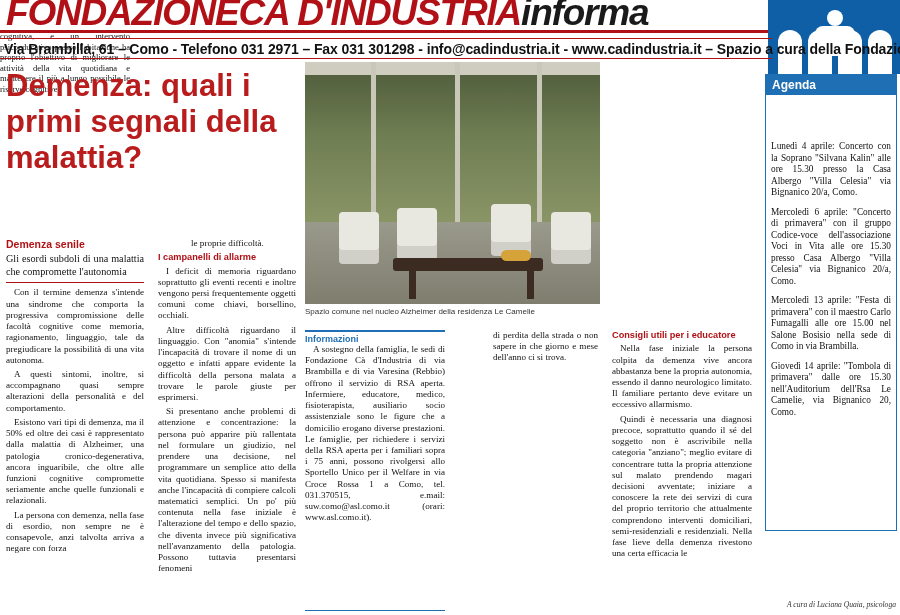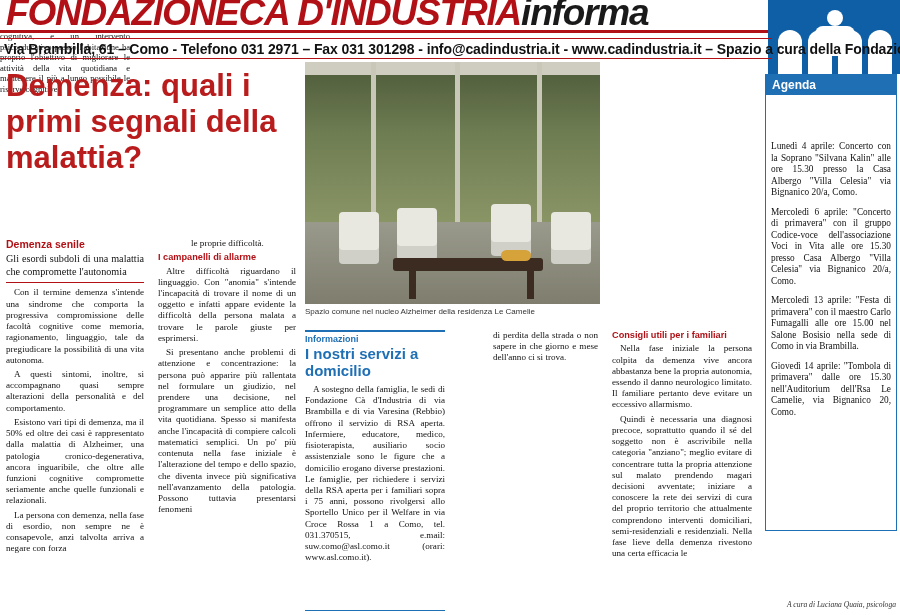--- a/index.html
+++ b/index.html
@@ -215,38 +215,38 @@
   <div class="rule"></div>
   <p>Con il termine demenza s'intende una sindrome che comporta la progressiva compromissione delle facoltà cognitive come memoria, ragionamento, linguaggio, tale da pregiudicare la possibilità di una vita autonoma.</p>
   <p>A questi sintomi, inoltre, si accompagnano quasi sempre alterazioni della personalità e del comportamento.</p>
   <p>Esistono vari tipi di demenza, ma il 50% ed oltre dei casi è rappresentato dalla malattia di Alzheimer, una patologia cronico-degenerativa, ancora inguaribile, che oltre alle funzioni cognitive compromette seriamente anche quelle funzionali e relazionali.</p>
   <p>La persona con demenza, nella fase di esordio, non sempre ne è consapevole, anzi talvolta arriva a negare con forza</p>
 </div>
 
 <div class="col col2">
   <p class="noind">le proprie difficoltà.</p>
   <div class="subhead">I campanelli di allarme</div>
+  <p>I deficit di memoria riguardano soprattutto gli eventi recenti e inoltre vengono persi frequentemente oggetti comuni come chiavi, borsellino, occhiali.</p>
   <p>Altre difficoltà riguardano il linguaggio. Con "anomia" s'intende l'incapacità di trovare il nome di un oggetto e infatti appare evidente la difficoltà della persona malata a trovare le parole giuste per esprimersi.</p>
   <p>Si presentano anche problemi di attenzione e concentrazione: la persona può apparire più rallentata nel formulare un giudizio, nel prendere una decisione, nel programmare un semplice atto della vita quotidiana. Spesso si manifesta anche l'incapacità di compiere calcoli matematici semplici. Un po' più contenuta nella fase iniziale è l'alterazione del tempo e dello spazio, che diventa invece più significativa nell'avanzamento della patologia. Possono tuttavia presentarsi fenomeni</p>
 </div>
 
 <div class="servbox">
   <div class="serv-label">Informazioni</div>
-  <div class="serv-title">I nostri servizi a domicilio</div>
   <div class="serv-body">
     <p>A sostegno della famiglia, le sedi di Fondazione Cà d'Industria di via Brambilla e di via Varesina (Rebbio) offrono il servizio di RSA aperta. Infermiere, educatore, medico, fisioterapista, ausiliario socio assistenziale sono le figure che a domicilio erogano diverse prestazioni. Le famiglie, per richiedere i servizi della RSA aperta per i familiari sopra i 75 anni, possono rivolgersi allo Sportello Unico per il Welfare in via Croce Rossa 1 a Como, tel. 031.370515, e.mail: suw.como@asl.como.it (orari: www.asl.como.it).</p>
   </div>
 </div>
 
 <div class="col col3">
   <p class="noind">di perdita della strada o non sapere in che giorno e mese dell'anno ci si trova.</p>
 </div>
 
 <div class="col col4">
-  <div class="subhead">Consigli utili per i familiari</div>
+  <div class="subhead">Consigli utili per i educatore</div>
   <p>Nella fase iniziale la persona colpita da demenza vive ancora abbastanza bene la propria autonomia, essendo il danno neurologico limitato. Il familiare pertanto deve evitare un eccessivo allarmismo.</p>
   <p>Quindi è necessaria una diagnosi precoce, soprattutto quando il sé del soggetto non è ascrivibile nella categoria "anziano"; meglio evitare di concentrare tutta la propria attenzione sul malato prendendo magari decisioni avventate; iniziare a conoscere la rete dei servizi di cura del proprio territorio che attualmente comprendono interventi domiciliari, semi-residenziali e residenziali. Nella fase lieve della demenza rivestono una certa efficacia le</p>
 </div>
 
 <div class="col5">
   <span>cosiddette terapie non-farmacologiche, come la terapia occupazionale e la stimolazione cognitiva, e un intervento psicoeducativo presso l'abitazione ha proprio l'obiettivo di migliorare le attività della vita quotidiana e mantenere il più a lungo possibile le riserve cognitive.</span>
 </div>
 
 <div class="credit">A cura di Luciana Quaia, psicologa</div>
 

